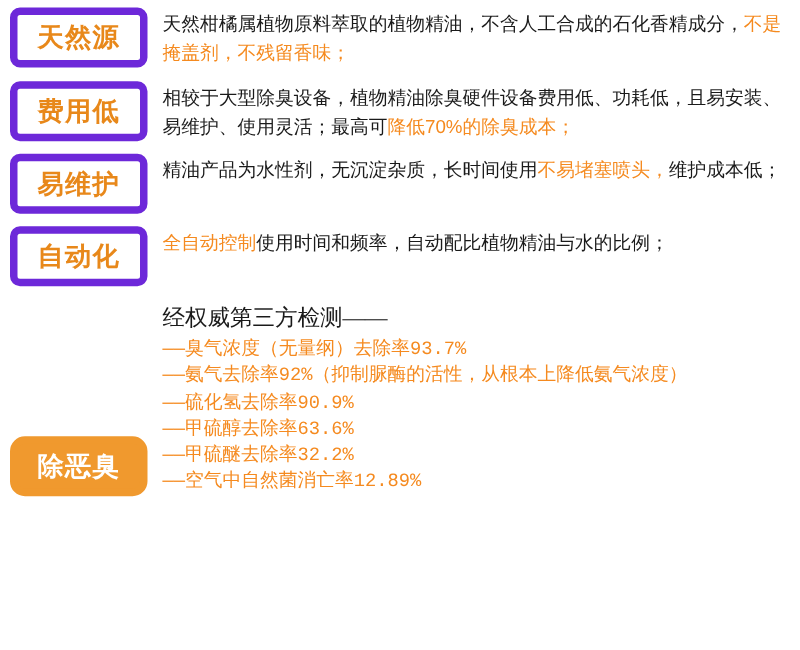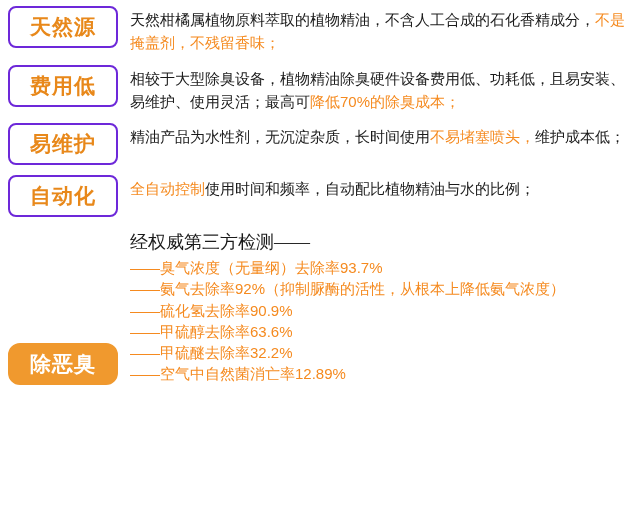--- a/index.html
+++ b/index.html
@@ -23,21 +23,21 @@
   .row {
     display: flex;
     align-items: flex-start;
     margin-bottom: 10px;
   }
   .tag {
     flex: 0 0 auto;
     width: 110px;
     min-height: 42px;
     box-sizing: border-box;
-    border: 2px solid #6d28d9;
+    border: 6px solid #6d28d9;
     border-radius: 8px;
     color: #e8881a;
     font-size: 21px;
     font-weight: bold;
     letter-spacing: 1px;
     display: flex;
     align-items: center;
     justify-content: center;
     padding: 4px 2px;
     margin-right: 12px;
@@ -65,20 +65,21 @@
     font-size: 18px;
     color: #1a1a1a;
     line-height: 1.5;
     margin-bottom: 1px;
     font-family: Liberation Serif, serif;
   }
   .detect-list {
     list-style: none;
     margin: 0;
     padding: 0;
+    font-family: Liberation Mono, monospace;
   }
   .detect-list li {
     font-size: 15px;
     color: #f58a1f;
     line-height: 1.42;
     white-space: nowrap;
   }
   .last-row {
     display: flex;
     align-items: flex-end;

